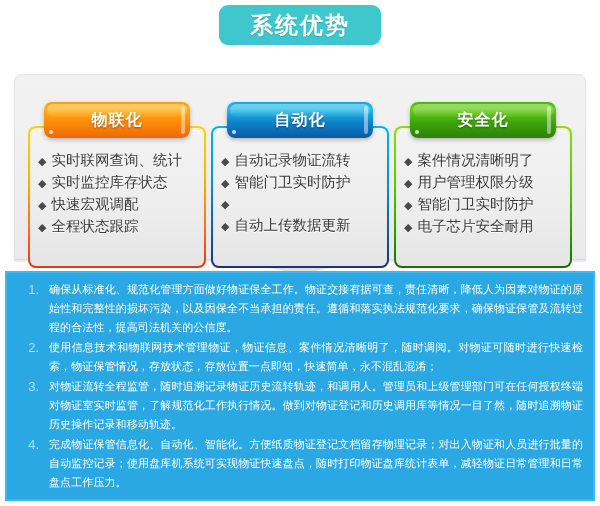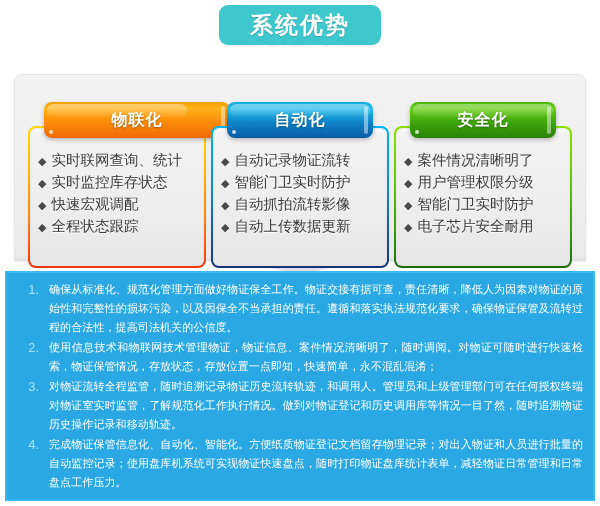--- a/index.html
+++ b/index.html
@@ -213,21 +213,21 @@
   }
   .card-list .bullet {
     color: #4a4a4a;
     font-size: 11px;
     margin-right: 5px;
     flex: 0 0 auto;
   }
 
   
   .card-orange { --frame-grad: linear-gradient(to bottom, #ffd400 0%, #ffb400 35%, #fa6a17 75%, #e8370d 100%); }
-  .card-orange .card-head { background: linear-gradient(to bottom, #f3a000 0%, #ffb319 18%, #fb8c0a 55%, #ef6a06 100%); padding-left: 40px; }
+  .card-orange .card-head { background: linear-gradient(to bottom, #f3a000 0%, #ffb319 18%, #fb8c0a 55%, #ef6a06 100%); }
   .card-blue   { --frame-grad: linear-gradient(to bottom, #00b7ef 0%, #0a8fd6 40%, #1558a8 75%, #17347c 100%); }
   .card-blue .card-head { background: linear-gradient(to bottom, #12a8dd 0%, #22bdea 18%, #0d81c6 58%, #0a5ca6 100%); }
   .card-green  { --frame-grad: linear-gradient(to bottom, #8fe000 0%, #5cc70a 40%, #2f9c06 75%, #176d0a 100%); }
   .card-green .card-head { background: linear-gradient(to bottom, #49b508 0%, #68cf16 18%, #3da40a 58%, #2a8207 100%); }
 
   
   .blue-section {
     position: absolute;
     left: 5px;
     top: 271px;
@@ -330,21 +330,20 @@
       <li>
           <span class="bullet">◆</span>
           <span>自动记录物证流转</span>
         </li>
       <li>
           <span class="bullet">◆</span>
           <span>智能门卫实时防护</span>
         </li>
       <li>
           <span class="bullet">◆</span>
-          <span>自动抓拍流转影像</span>
         </li>
       <li>
           <span class="bullet">◆</span>
           <span>自动上传数据更新</span>
         </li>
     </ul>
   </div>
 
   <div class="card card-green">
     <div class="card-frame"></div>

